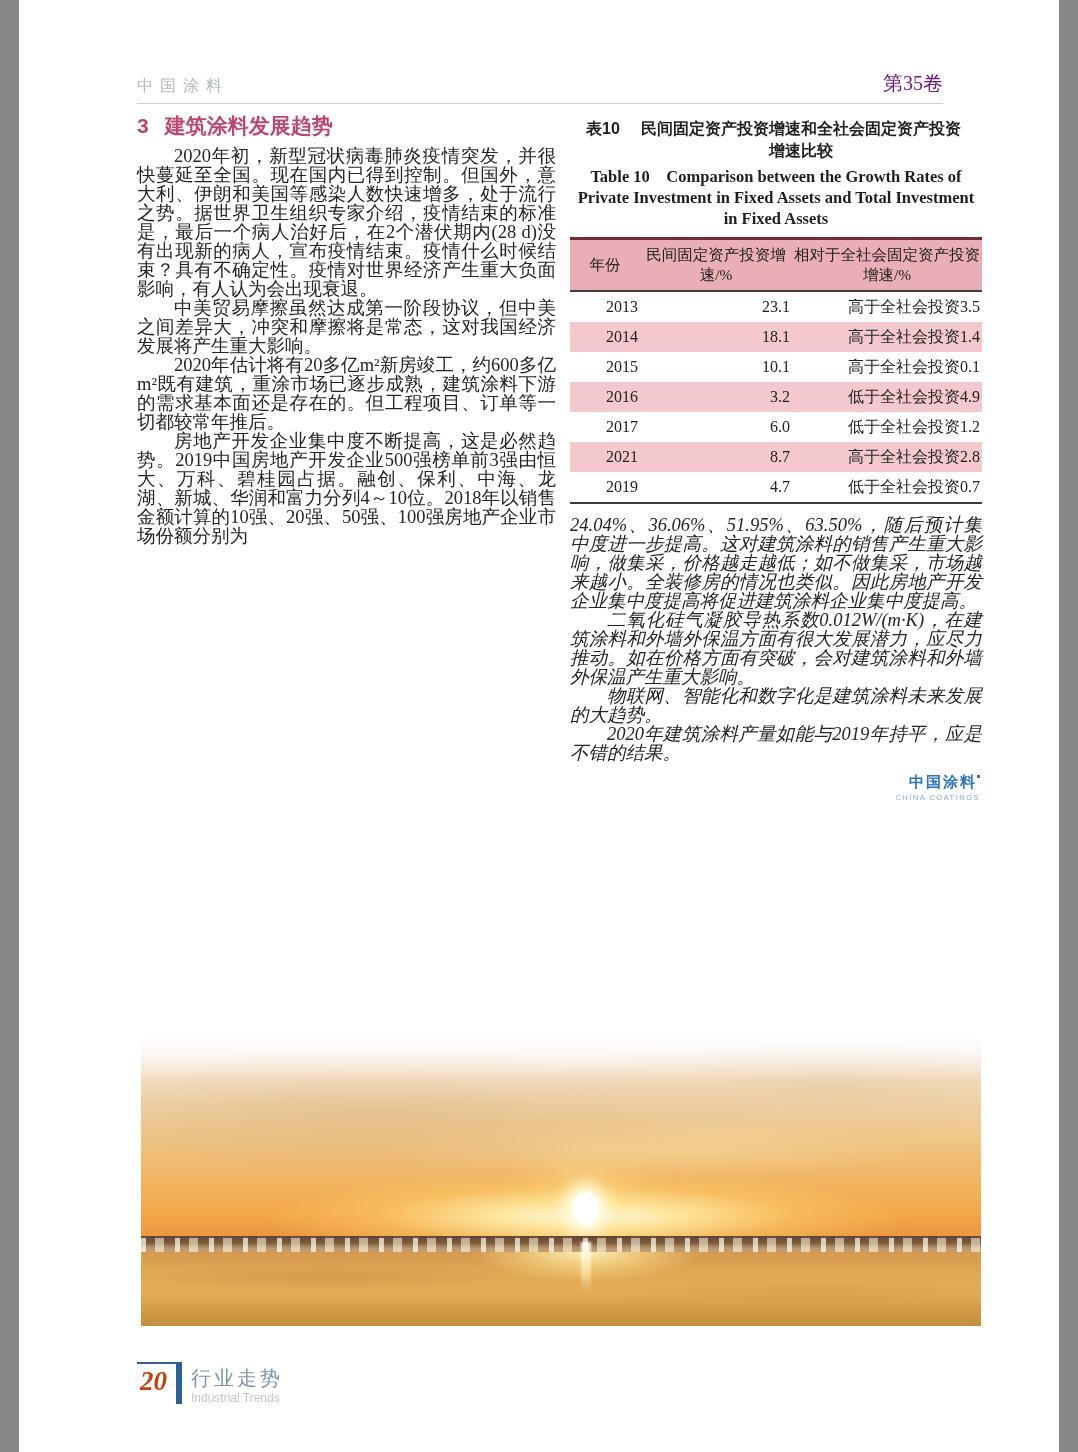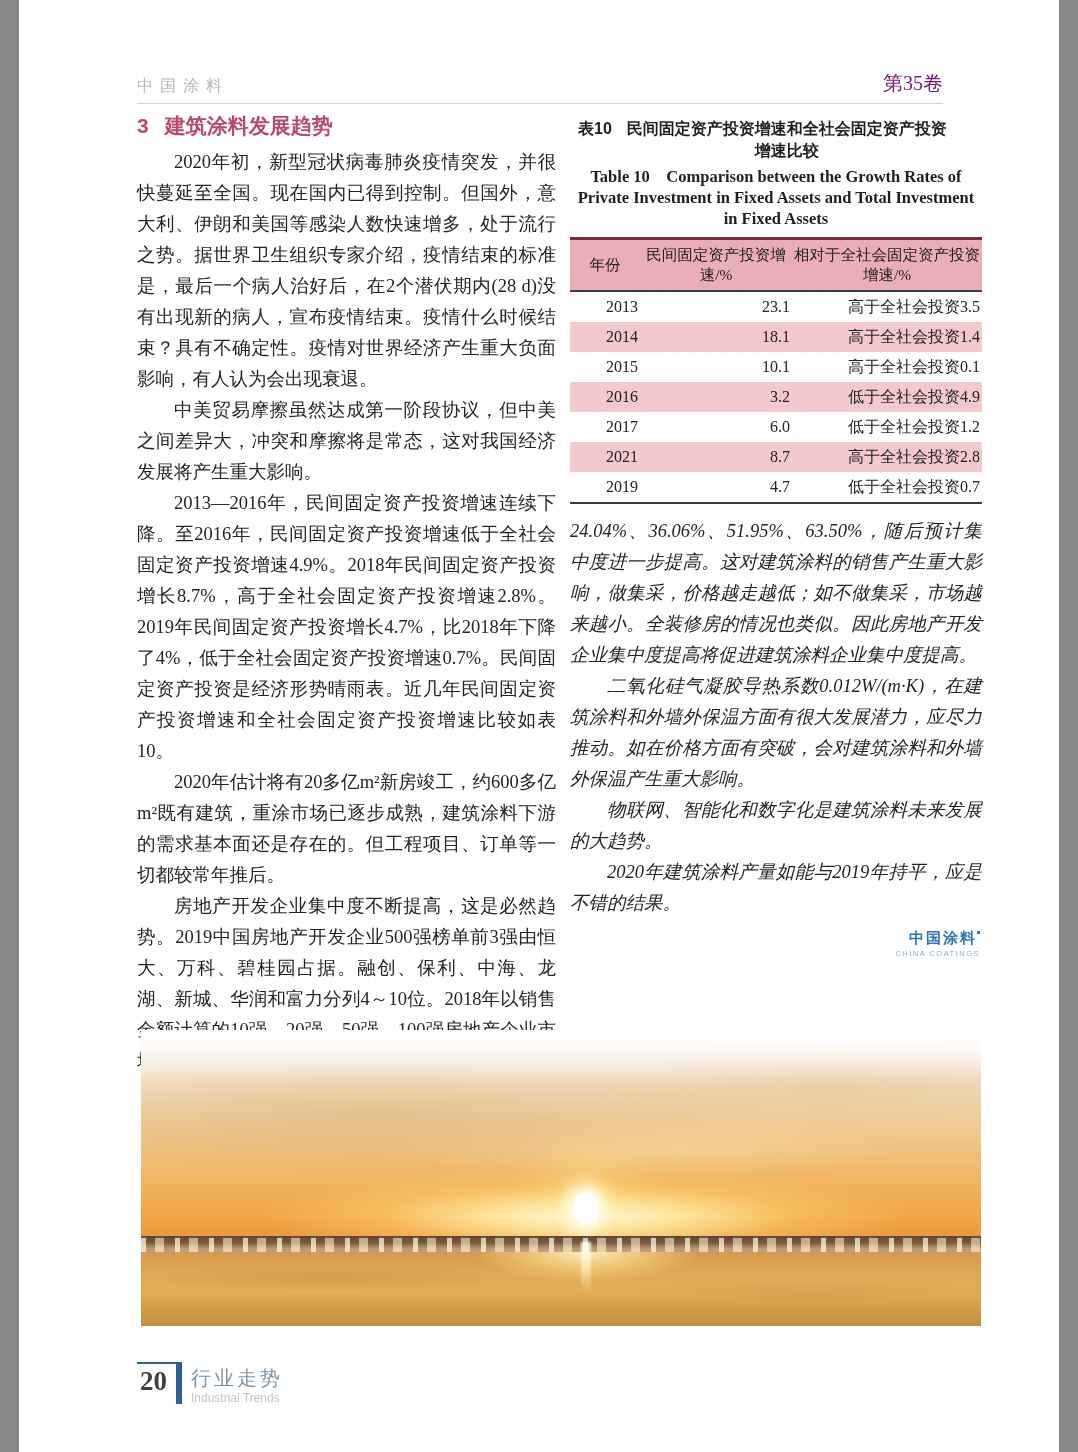--- a/index.html
+++ b/index.html
@@ -28,30 +28,30 @@
   .col-left  { width:419px; }
   .col-right { width:412px; }
 
   .sec-head {
     display:flex; gap:16px; align-items:baseline;
     color:#b8496e; font-weight:bold; font-size:21px;
     font-family:"Liberation Sans","DejaVu Sans",sans-serif;
     margin-bottom:7px;
   }
   .para {
-    font-size:18.5px; line-height:31px; text-align:justify;
+    font-size:18.5px; line-height:19px; text-align:justify;
     text-indent:2em; color:#242424;
   }
   .para.no-indent { text-indent:0; }
 
   
   .tbl-cap-zh {
     font-size:16px; font-weight:bold; text-align:center; line-height:22px;
     font-family:"Liberation Sans","DejaVu Sans",sans-serif;
-    margin:6px 8px 4px 8px; display:flex; gap:10px; flex-wrap:wrap;
+    margin:6px 8px 4px 8px; display:flex; justify-content:center; gap:16px; flex-wrap:wrap;
   }
   .tbl-cap-zh .cap-text { max-width:330px; }
   .tbl-cap-en {
     font-size:16.5px; font-weight:bold; text-align:center; line-height:21px;
     margin-bottom:8px;
   }
   table.inv {
     width:100%; border-collapse:collapse;
     border-top:3px solid #6e2f38; border-bottom:2px solid #3c3c3c;
     font-size:16px;
@@ -97,22 +97,22 @@
       linear-gradient(180deg,#d59a4e 0%,#e0a854 30%,#e3ac55 55%,#d09b46 80%,#c28f3e 100%); }
   .photo .reflection { position:absolute; left:calc(53% - 5px); top:71.5%; width:10px; height:17%;
       background:linear-gradient(180deg, rgba(255,255,242,0.95), rgba(255,240,182,0.55) 65%, rgba(255,240,182,0)); filter:blur(1px); }
   .photo .top-fade { position:absolute; left:0; right:0; top:0; height:17%;
       background:linear-gradient(180deg,#ffffff 0%, rgba(255,255,255,0) 100%); }
 
   
   .footer { position:absolute; left:118px; top:1362px; display:flex; align-items:flex-start;
     font-family:"Liberation Sans","DejaVu Sans",sans-serif; }
   .fo-numwrap { display:flex; border-top:2.5px solid #2e6091; }
-  .fo-num { font-family:"Liberation Serif","DejaVu Serif",serif; font-weight:bold;
-    font-size:27px; color:#404040; padding:2px 9px 0 3px; }
+  .fo-num { font-family:"Liberation Serif","DejaVu Serif",serif; font-style:italic; font-weight:bold;
+    font-size:27px; color:#c2410c; padding:2px 9px 0 3px; }
   .fo-bar { width:6px; height:40px; background:#2e6091; }
   .fo-text { margin-left:9px; padding-top:6px; }
   .fo-zh { font-size:20px; color:#7e94a8; letter-spacing:3px; line-height:20px; }
   .fo-en { font-size:12px; color:#bcc6ce; margin-top:3px; }
 </style>
 </head>
 <body>
 
 <div class="page">
 
@@ -123,21 +123,20 @@
 
   <div class="columns">
 
     <div class="col-left">
       <div class="sec-head">
         <span>3</span>
         <span>建筑涂料发展趋势</span>
       </div>
       <p class="para">2020年初，新型冠状病毒肺炎疫情突发，并很快蔓延至全国。现在国内已得到控制。但国外，意大利、伊朗和美国等感染人数快速增多，处于流行之势。据世界卫生组织专家介绍，疫情结束的标准是，最后一个病人治好后，在2个潜伏期内(28 d)没有出现新的病人，宣布疫情结束。疫情什么时候结束？具有不确定性。疫情对世界经济产生重大负面影响，有人认为会出现衰退。</p>
       <p class="para">中美贸易摩擦虽然达成第一阶段协议，但中美之间差异大，冲突和摩擦将是常态，这对我国经济发展将产生重大影响。</p>
-      <p class="para">2013—2016年，民间固定资产投资增速连续下降。至2016年，民间固定资产投资增速低于全社会固定资产投资增速4.9%。2018年民间固定资产投资增长8.7%，高于全社会固定资产投资增速2.8%。2019年民间固定资产投资增长4.7%，比2018年下降了4%，低于全社会固定资产投资增速0.7%。民间固定资产投资是经济形势晴雨表。近几年民间固定资产投资增速和全社会固定资产投资增速比较如表10。</p>
       <p class="para">2020年估计将有20多亿m²新房竣工，约600多亿m²既有建筑，重涂市场已逐步成熟，建筑涂料下游的需求基本面还是存在的。但工程项目、订单等一切都较常年推后。</p>
       <p class="para">房地产开发企业集中度不断提高，这是必然趋势。2019中国房地产开发企业500强榜单前3强由恒大、万科、碧桂园占据。融创、保利、中海、龙湖、新城、华润和富力分列4～10位。2018年以销售金额计算的10强、20强、50强、100强房地产企业市场份额分别为</p>
     </div>
 
     <div class="col-right">
 
       <div class="tbl-cap-zh">
         <span>表10</span>
         <span class="cap-text">民间固定资产投资增速和全社会固定资产投资增速比较</span>
       </div>

